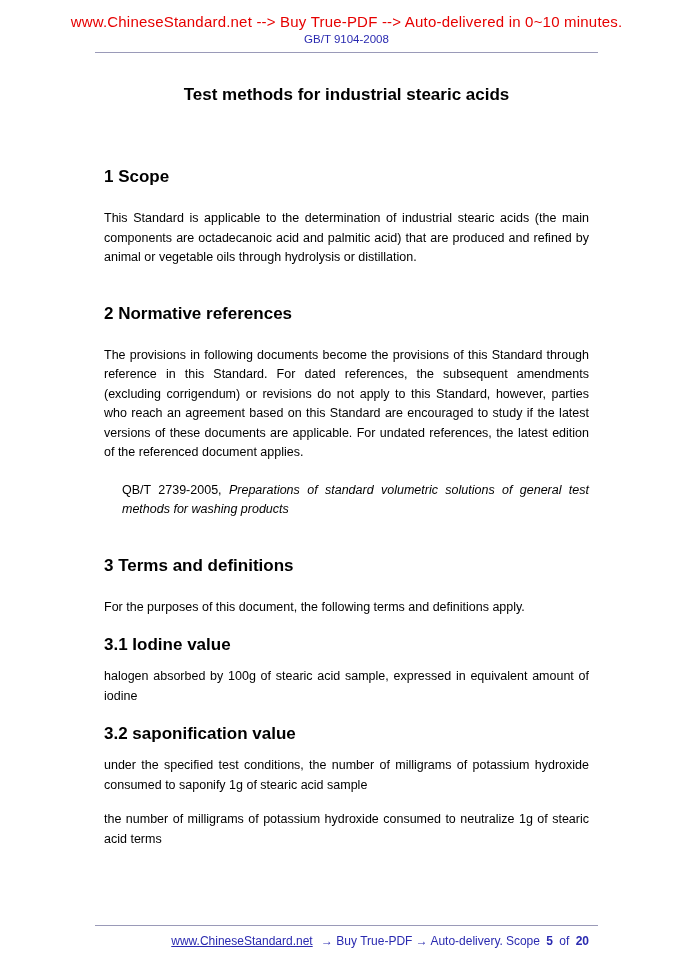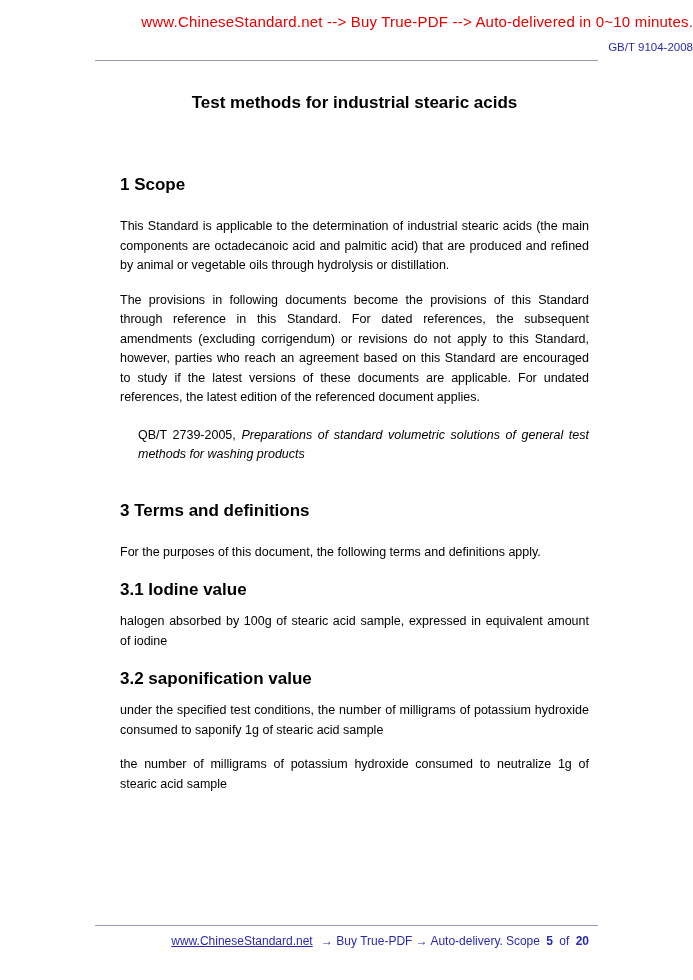--- a/index.html
+++ b/index.html
@@ -7,37 +7,37 @@
   .page {
     position: relative;
     width: 693px;
     height: 980px;
     margin: 0 auto;
     background: #ffffff;
     font-family: "Liberation Sans", sans-serif;
     color: #000000;
     overflow: hidden;
   }
-  .header { text-align: right; padding-top: 13px; }
+  .header { text-align: center; padding-top: 13px; }
   .banner {
     color: #e60000;
     font-size: 15px;
     letter-spacing: 0.2px;
   }
   .std-code {
     color: #2a2ab0;
     font-size: 11.5px;
-    margin-top: 11px;
+    margin-top: 3px;
   }
   .header-rule {
     border-bottom: 1px solid #9a9ab8;
     margin: 7px 95px 0 95px;
     height: 0;
   }
-  .content { padding: 0 104px; margin-left: 16px; }
+  .content { padding: 0 104px; }
   .doc-title {
     text-align: center;
     font-weight: bold;
     font-size: 17px;
     margin-top: 32px;
   }
   h2.section-heading {
     font-size: 17px;
     font-weight: bold;
     margin: 36px 0 22px 0;
@@ -103,20 +103,21 @@
 
   <div class="content">
 
     <div class="doc-title">Test methods for industrial stearic acids</div>
 
     <h2 class="section-heading first">1 Scope</h2>
 
 
     <p class="body-para">This Standard is applicable to the determination of industrial stearic acids (the main components are octadecanoic acid and palmitic acid) that are produced and refined by animal or vegetable oils through hydrolysis or distillation.</p>
 
+    <h2 class="section-heading">2 Normative references</h2>
 
     <p class="body-para">The provisions in following documents become the provisions of this Standard through reference in this Standard. For dated references, the subsequent amendments (excluding corrigendum) or revisions do not apply to this Standard, however, parties who reach an agreement based on this Standard are encouraged to study if the latest versions of these documents are applicable. For undated references, the latest edition of the referenced document applies.</p>
 
     <div class="reference-entry">
       <span class="ref-code">QB/T 2739-2005,</span>
       <span class="ref-title">Preparations of standard volumetric solutions of general test methods for washing products</span>
     </div>
 
     <h2 class="section-heading">3 Terms and definitions</h2>
 
@@ -124,21 +125,21 @@
 
     <h3 class="term-heading">3.1 Iodine value</h3>
 
     <p class="body-para">halogen absorbed by 100g of stearic acid sample, expressed in equivalent amount of iodine</p>
 
     <h3 class="term-heading">3.2 saponification value</h3>
 
     <p class="body-para">under the specified test conditions, the number of milligrams of potassium hydroxide consumed to saponify 1g of stearic acid sample</p>
 
 
-    <p class="body-para">the number of milligrams of potassium hydroxide consumed to neutralize 1g of stearic acid sample</p>
+    <p class="body-para">the number of milligrams of potassium hydroxide consumed to neutralize 1g of stearic acid terms</p>
 
   </div>
 
   <div class="footer">
     <div class="footer-rule"></div>
     <div class="footer-row">
       <div class="footer-left">
         <span class="footer-link">www.ChineseStandard.net</span>
         <span class="footer-tail">→ Buy True-PDF → Auto-delivery.</span>
       </div>

